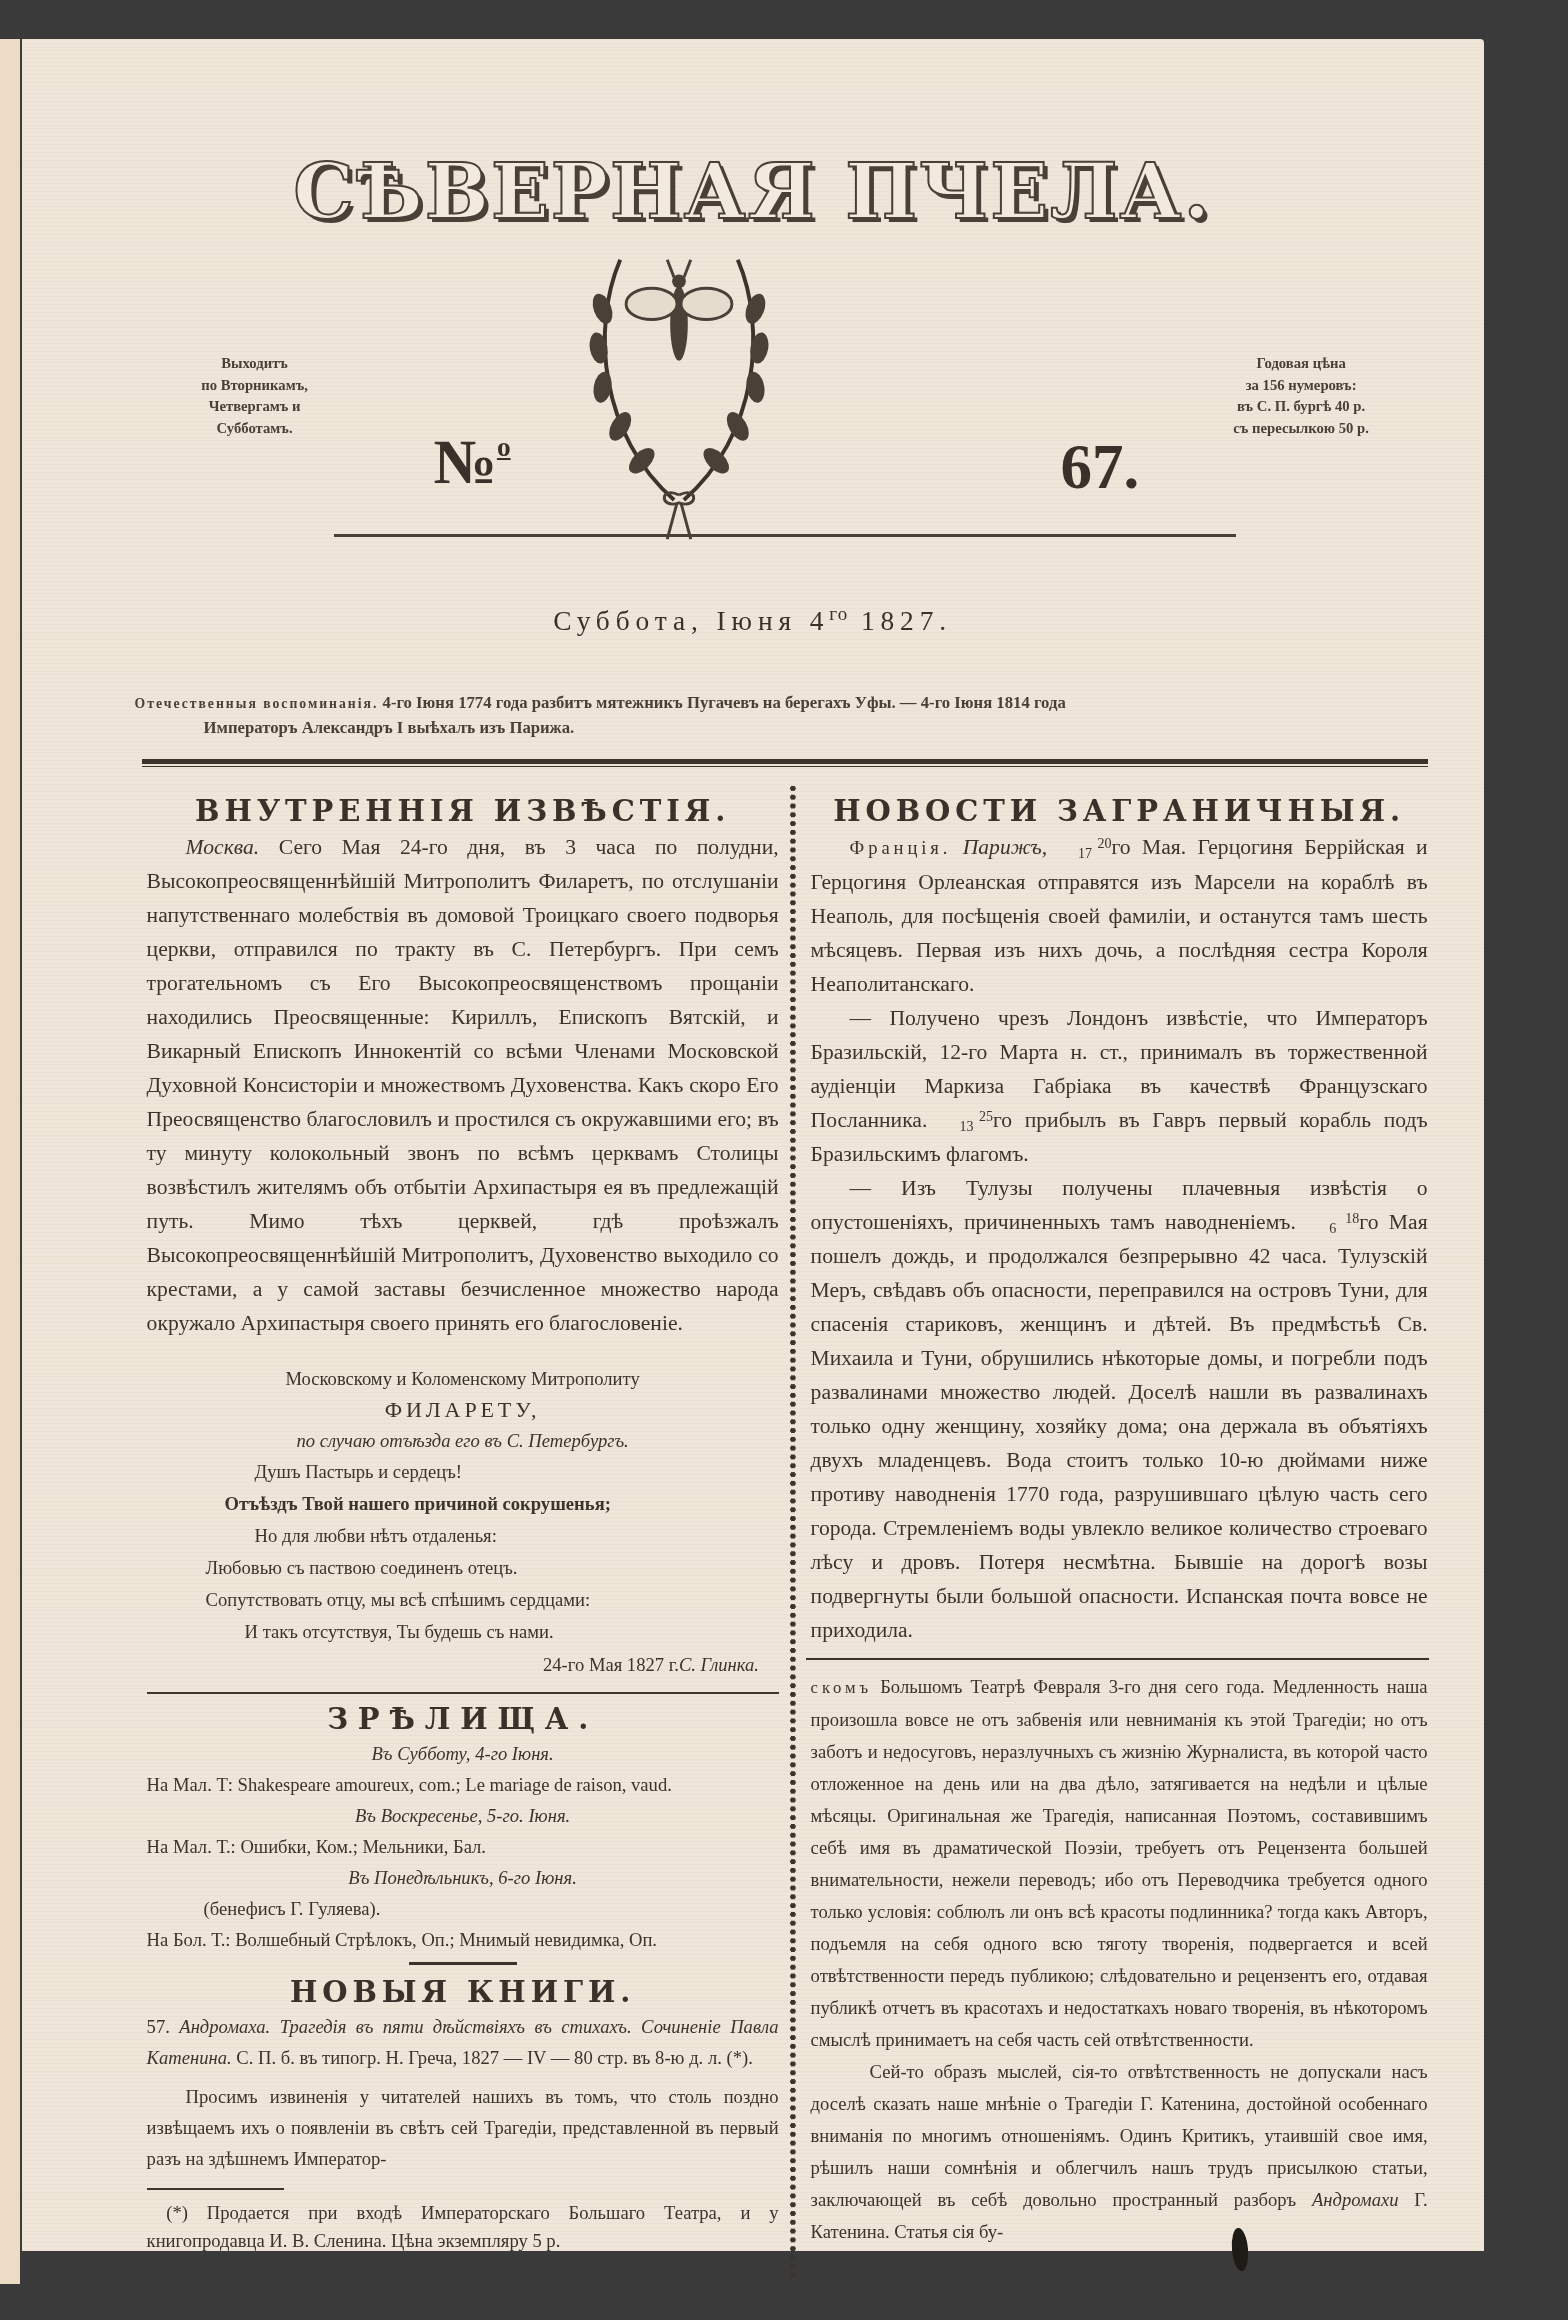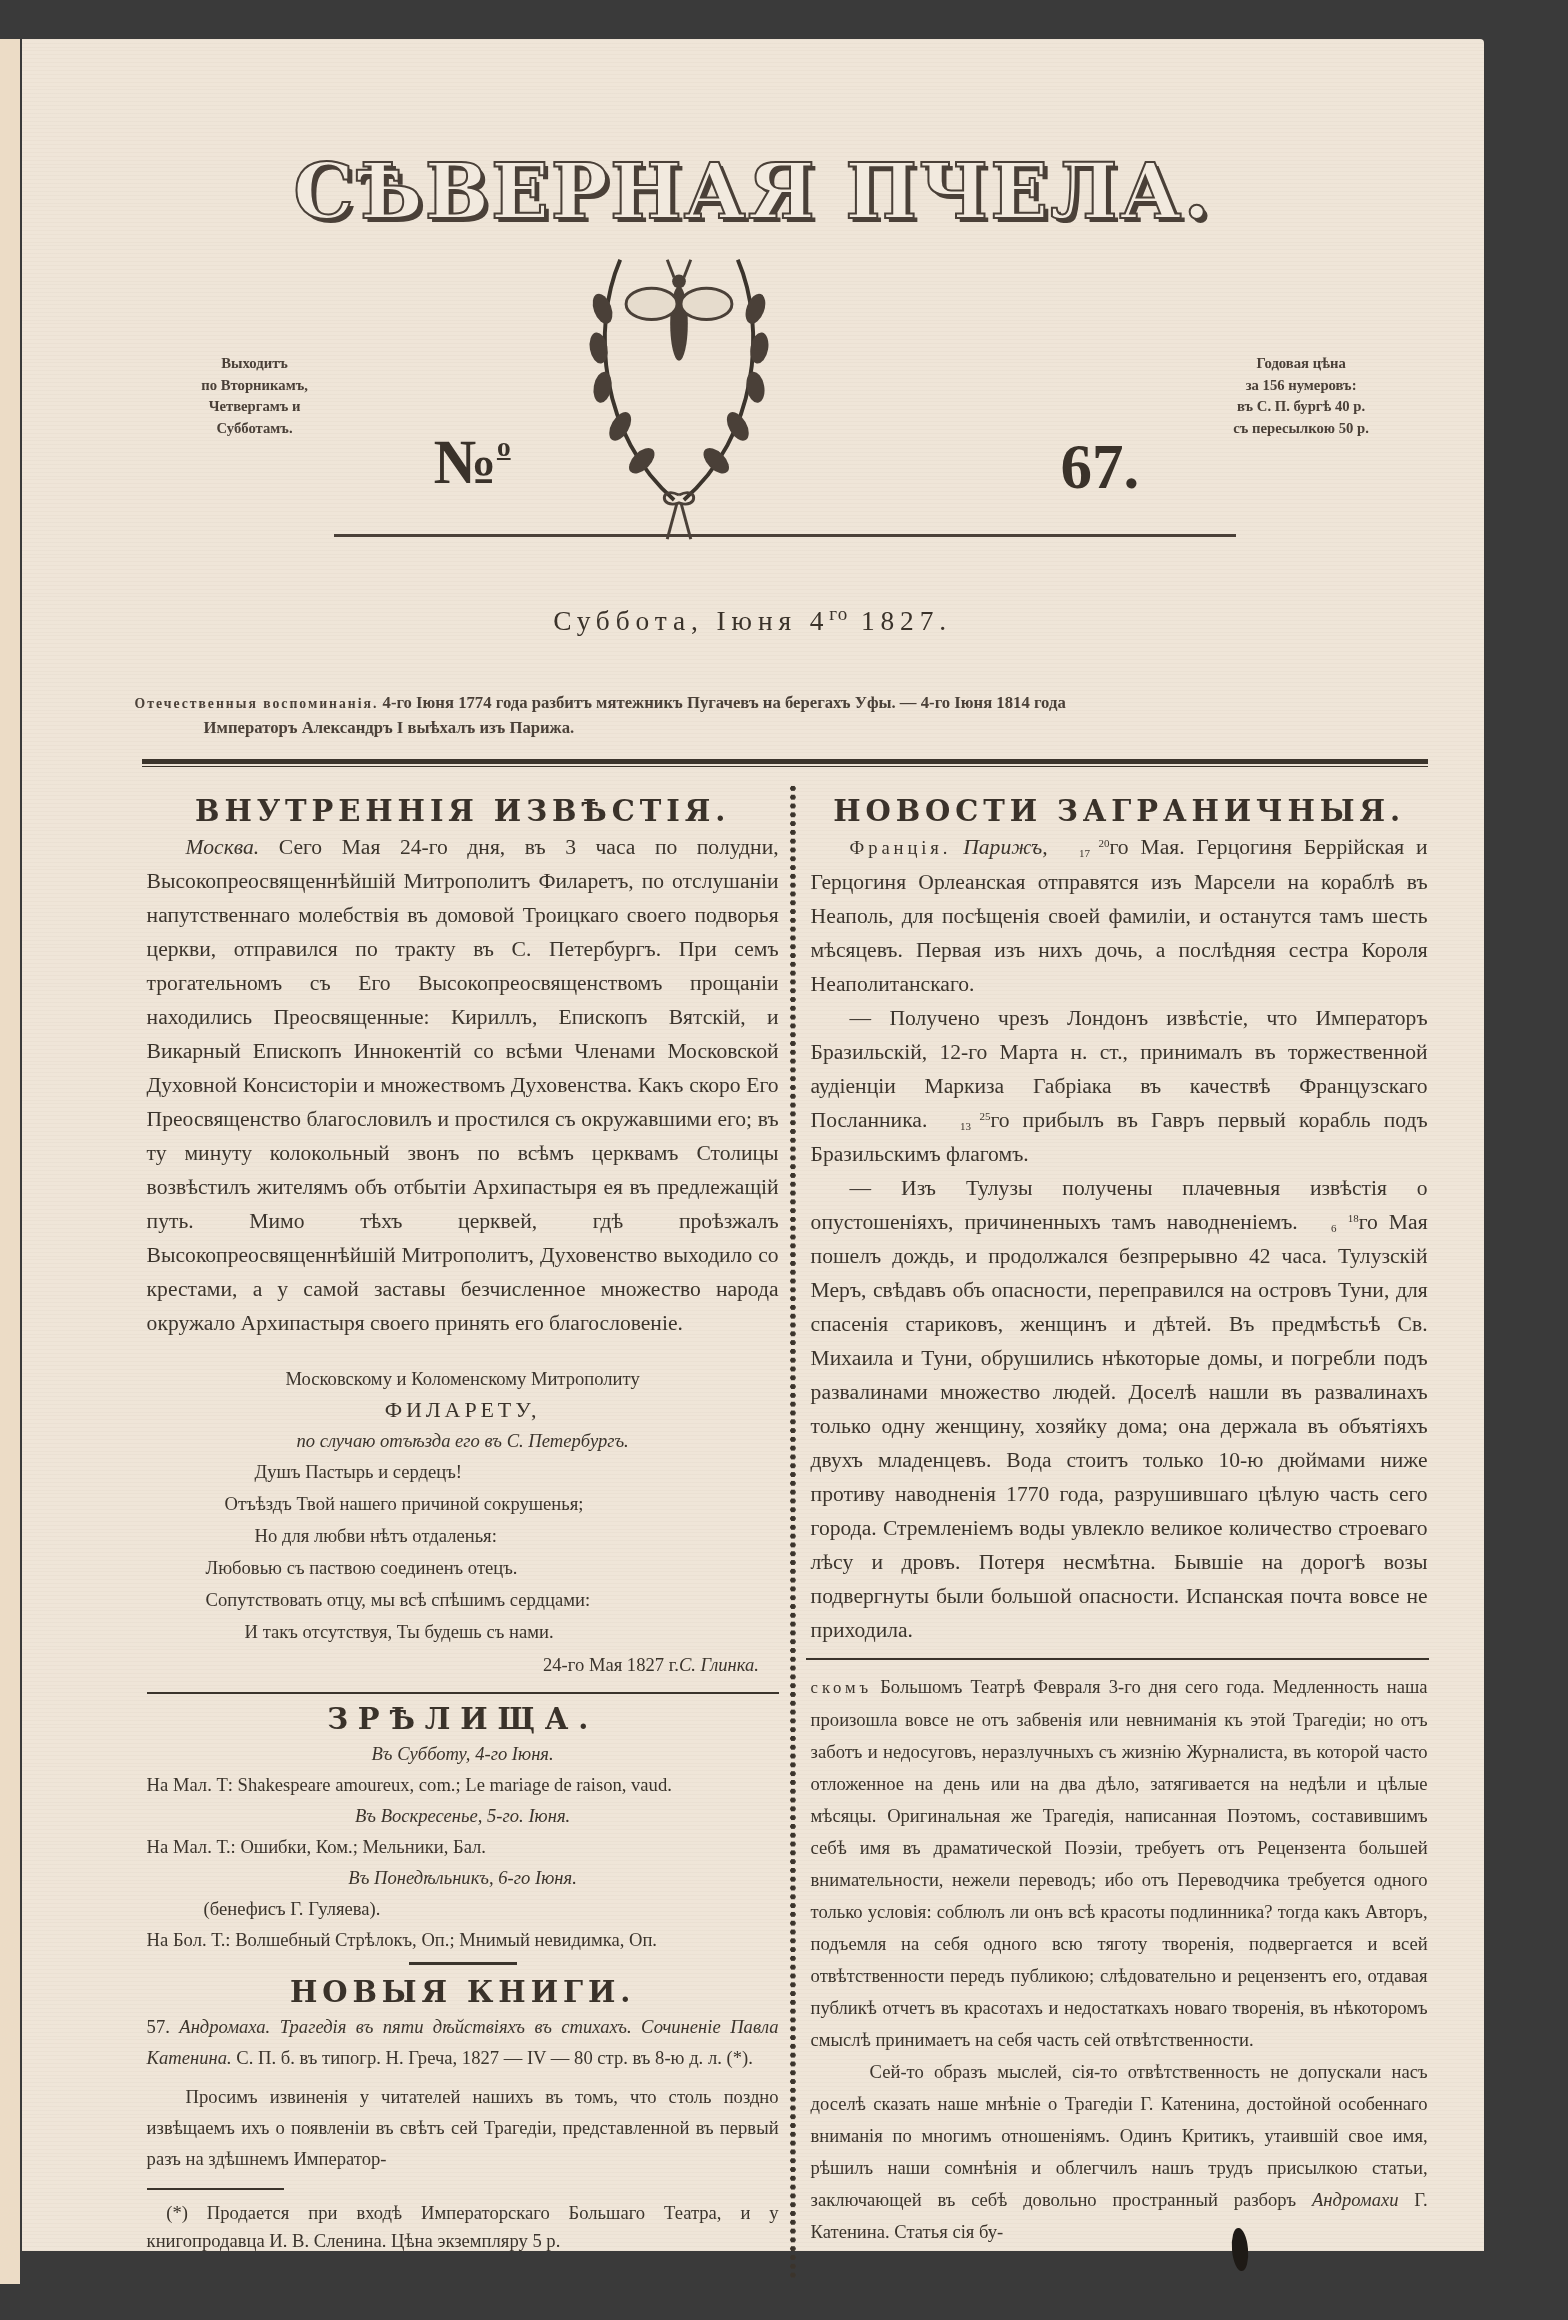--- a/index.html
+++ b/index.html
@@ -41,34 +41,34 @@
   }
   .col { position:absolute; font-size:21.6px; line-height:34px; text-align:justify; color:#3b342c; }
   .col-left { left:125px; top:755px; width:632px; }
   .col-right { left:789px; top:755px; width:617px; }
   .heading { text-align:center; font-weight:bold; font-size:29px; letter-spacing:4.9px; margin:0 0 2px 0; color:#3a322a; font-family:"DejaVu Serif",serif; }
   p { margin:0; text-indent:39px; }
   .it { font-style:italic; }
   .sc { letter-spacing:3.9px; font-size:18.6px; }
   .center { text-align:center; text-indent:0; }
   .poem { font-size:18.6px; line-height:32px; text-indent:0; }
-  .poem .l1 { padding-left:108px; } .poem .l2 { padding-left:78px; } .poem .l3 { padding-left:108px; }
+  .poem .l1 { padding-left:108px; } .poem .l2 { padding-left:78px;font-weight:bold; } .poem .l3 { padding-left:108px; }
   .poem .l4 { padding-left:59px; } .poem .l5 { padding-left:59px; } .poem .l6 { padding-left:98px; }
   .sign { display:flex; justify-content:flex-end; font-size:18.6px; padding:0 19.6px 0 7.8px; text-indent:0; }
   .section-rule { height:2px; background:#3b342c; margin:9.8px 0 7.8px 0; }
   .short-rule { width:108px; height:2.9px; background:#3b342c; margin:7.8px auto 9.8px auto; }
   .small { font-size:18.6px; line-height:31px; }
   .fn-rule { width:137px; height:2px; background:#3b342c; margin:13.7px 0 9.8px 0; }
   .footnote { font-size:18.6px; line-height:27.4px; text-indent:19.6px; }
   .cont-block { position:absolute; left:789px; top:1632px; width:617px; font-size:18.6px; line-height:32px; text-align:justify; }
   .cont-block p { text-indent:0; }
   .cont-block p.ind { text-indent:59px; }
   .col-right-rule { position:absolute; left:784px; top:1619px; width:623px; height:2px; background:#3b342c; }
   .ink-blot { position:absolute; left:1210px; top:2189px; width:15.7px; height:43px; border-radius:50%; background:#1e1a16; transform:rotate(-5deg); }
-  .frac { font-size:11px; display:inline-block; line-height:9.8px; vertical-align:middle; text-align:center; }
+  .frac { font-size:14px; display:inline-block; line-height:9.8px; vertical-align:middle; text-align:center; }
 </style>
 </head>
 <body>
 
 <div class="page-left-strip"></div>
 
 <div class="page">
 
   <div class="masthead-title">СѢВЕРНАЯ ПЧЕЛА.</div>
 

